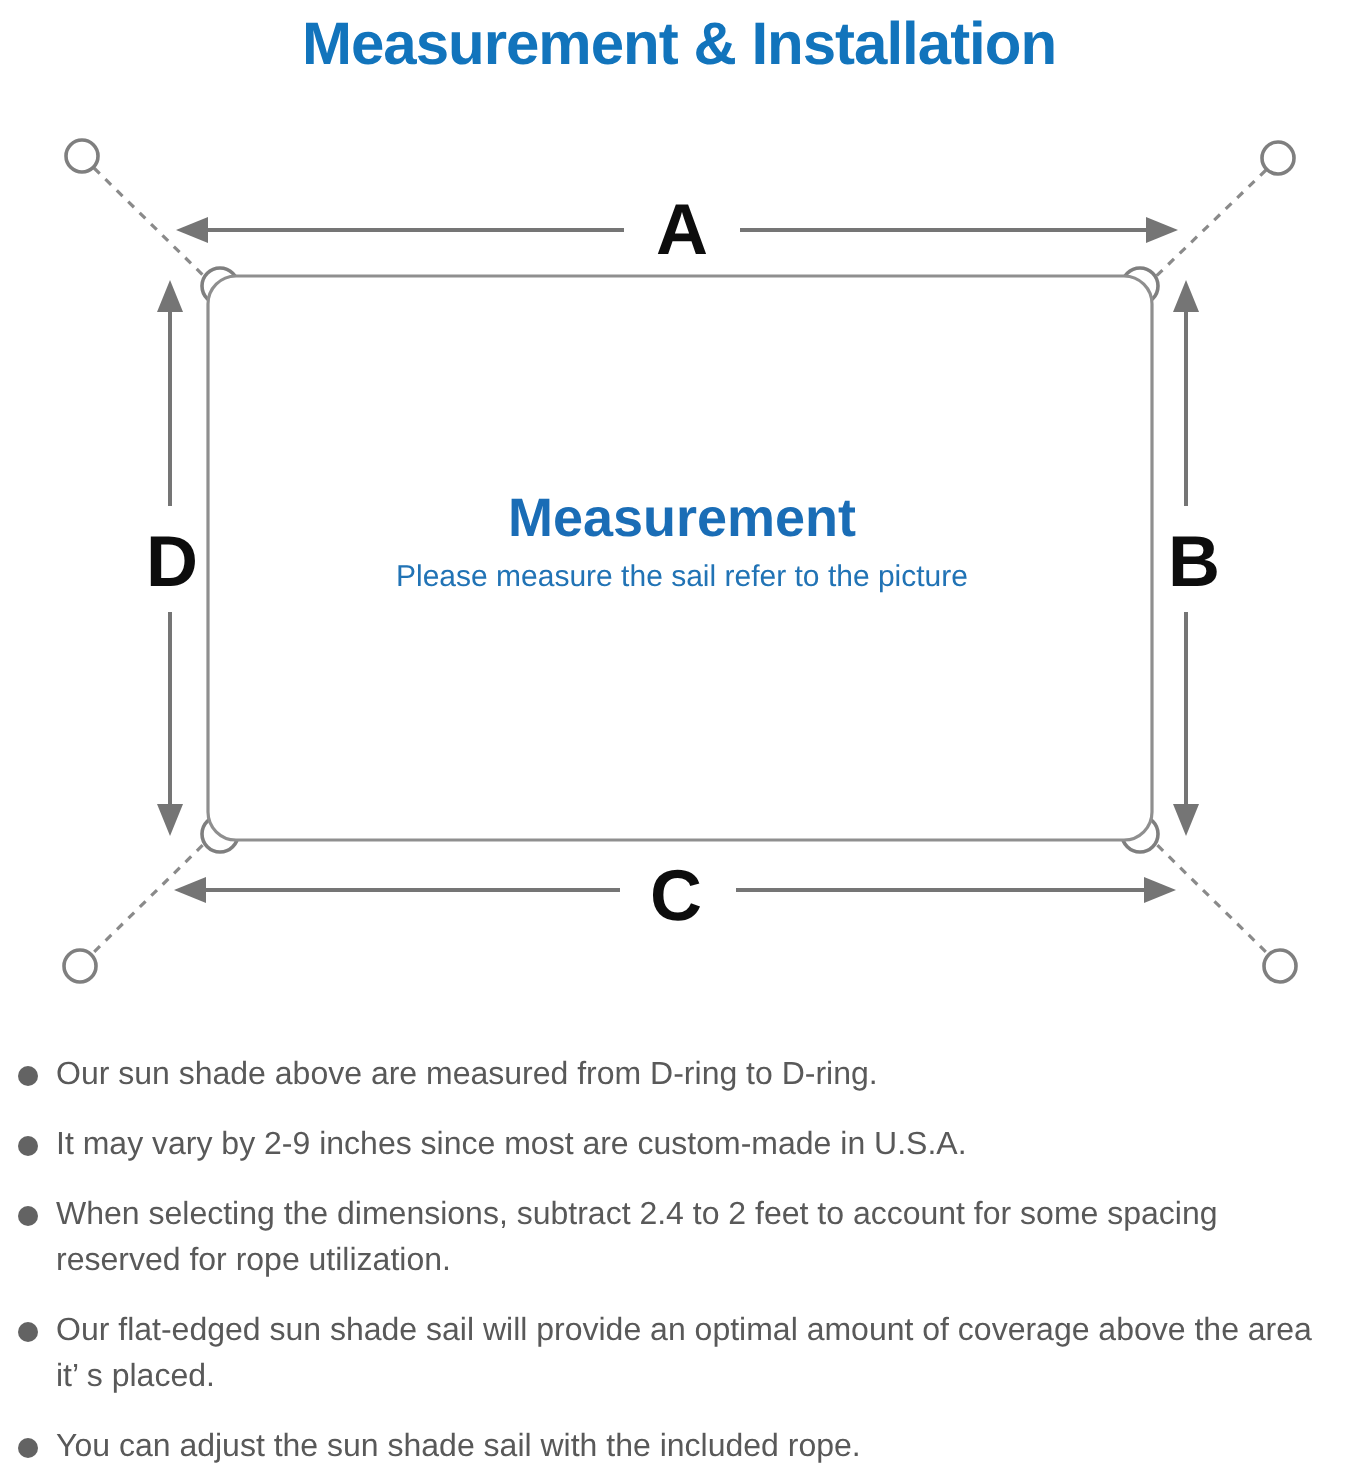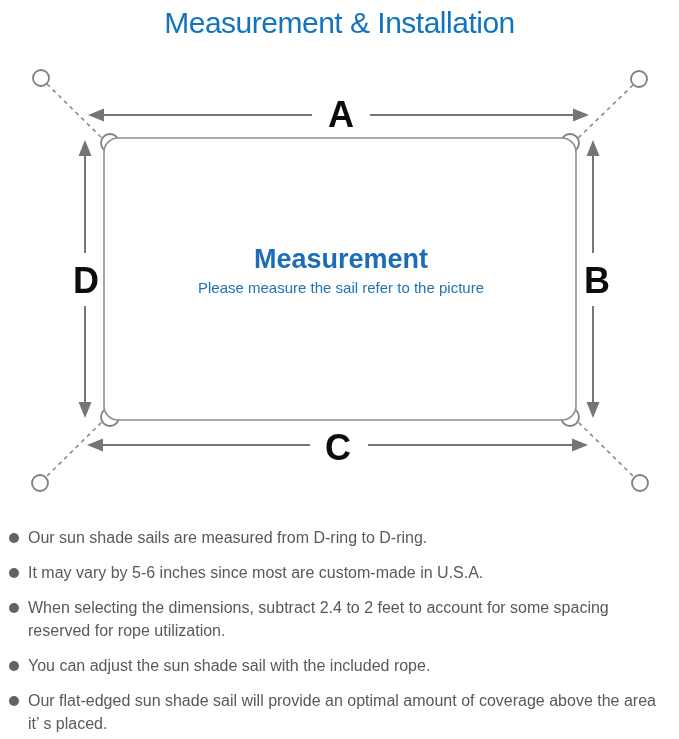--- a/index.html
+++ b/index.html
@@ -8,21 +8,21 @@
     background: #ffffff;
     font-family: "Liberation Sans", sans-serif;
     overflow: hidden;
   }
   .page { width: 679px; height: 739px; position: relative; }
 
   h1.page-title {
     margin: 6px 0 0 0;
     text-align: center;
     font-size: 30px;
-    font-weight: 400;
+    font-weight: 700;
     letter-spacing: -0.5px;
     color: #1274bc;
   }
 
   .diagram-wrap { width: 679px; height: 460px; display: block; }
 
   svg text { font-family: "Liberation Sans", sans-serif; }
   .dim-letter { font-size: 36px; font-weight: 700; fill: #0d0d0d; }
   .center-heading { font-size: 27px; font-weight: 700; fill: #1a6db6; }
   .center-sub { font-size: 15px; fill: #2173b5; }
@@ -112,33 +112,33 @@
     </g>
     <text class="dim-letter" x="597" y="253" text-anchor="middle">B</text>
 
     <text class="center-heading" x="341" y="228" text-anchor="middle">Measurement</text>
     <text class="center-sub" x="341" y="253" text-anchor="middle">Please measure the sail refer to the picture</text>
   </svg>
 
   <ul class="notes">
     <li>
       <span class="dot"></span>
-      <span>Our sun shade sails are measured from D-ring to D-ring.</span>
+      <span>Our sun shade above are measured from D-ring to D-ring.</span>
     </li>
     <li>
       <span class="dot"></span>
-      <span>It may vary by 5-6 inches since most are custom-made in U.S.A.</span>
+      <span>It may vary by 2-9 inches since most are custom-made in U.S.A.</span>
     </li>
     <li>
       <span class="dot"></span>
       <span>When selecting the dimensions, subtract 2.4 to 2 feet to account for some spacing reserved for rope utilization.</span>
     </li>
     <li>
       <span class="dot"></span>
-      <span>You can adjust the sun shade sail with the included rope.</span>
+      <span>Our flat-edged sun shade sail will provide an optimal amount of coverage above the area it’ s placed.</span>
     </li>
     <li>
       <span class="dot"></span>
-      <span>Our flat-edged sun shade sail will provide an optimal amount of coverage above the area it’ s placed.</span>
+      <span>You can adjust the sun shade sail with the included rope.</span>
     </li>
   </ul>
 
 </div>
 
 </body></html>

